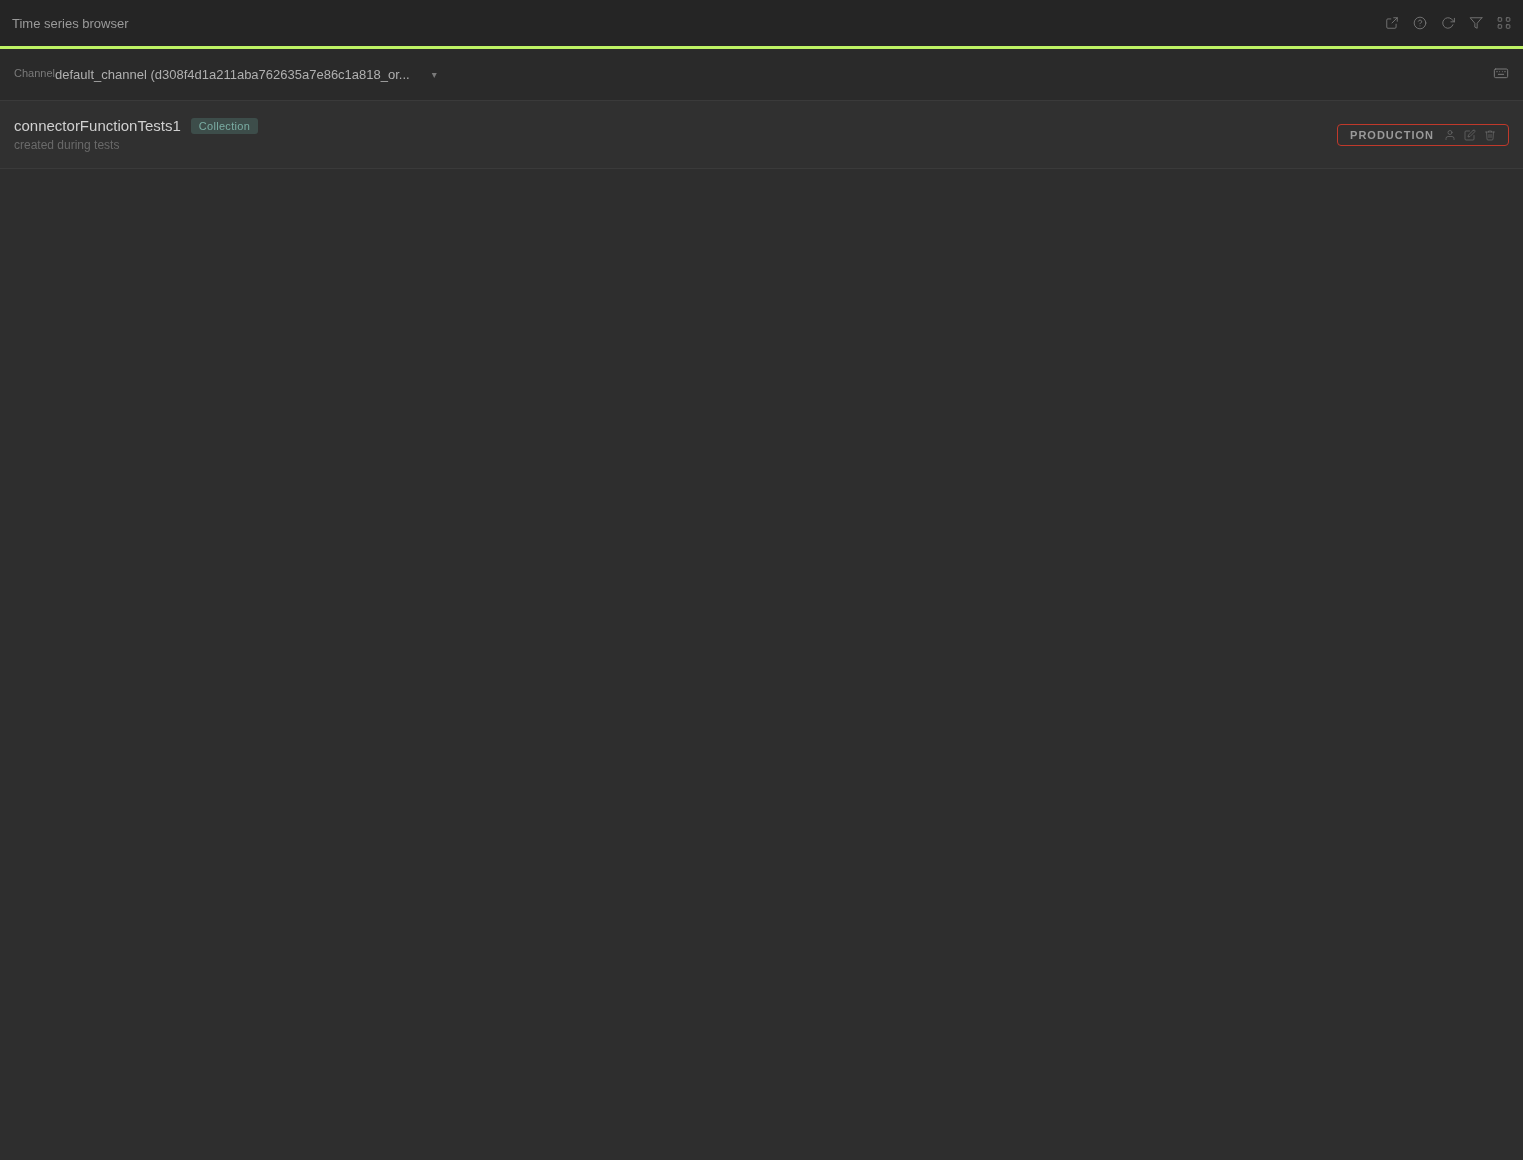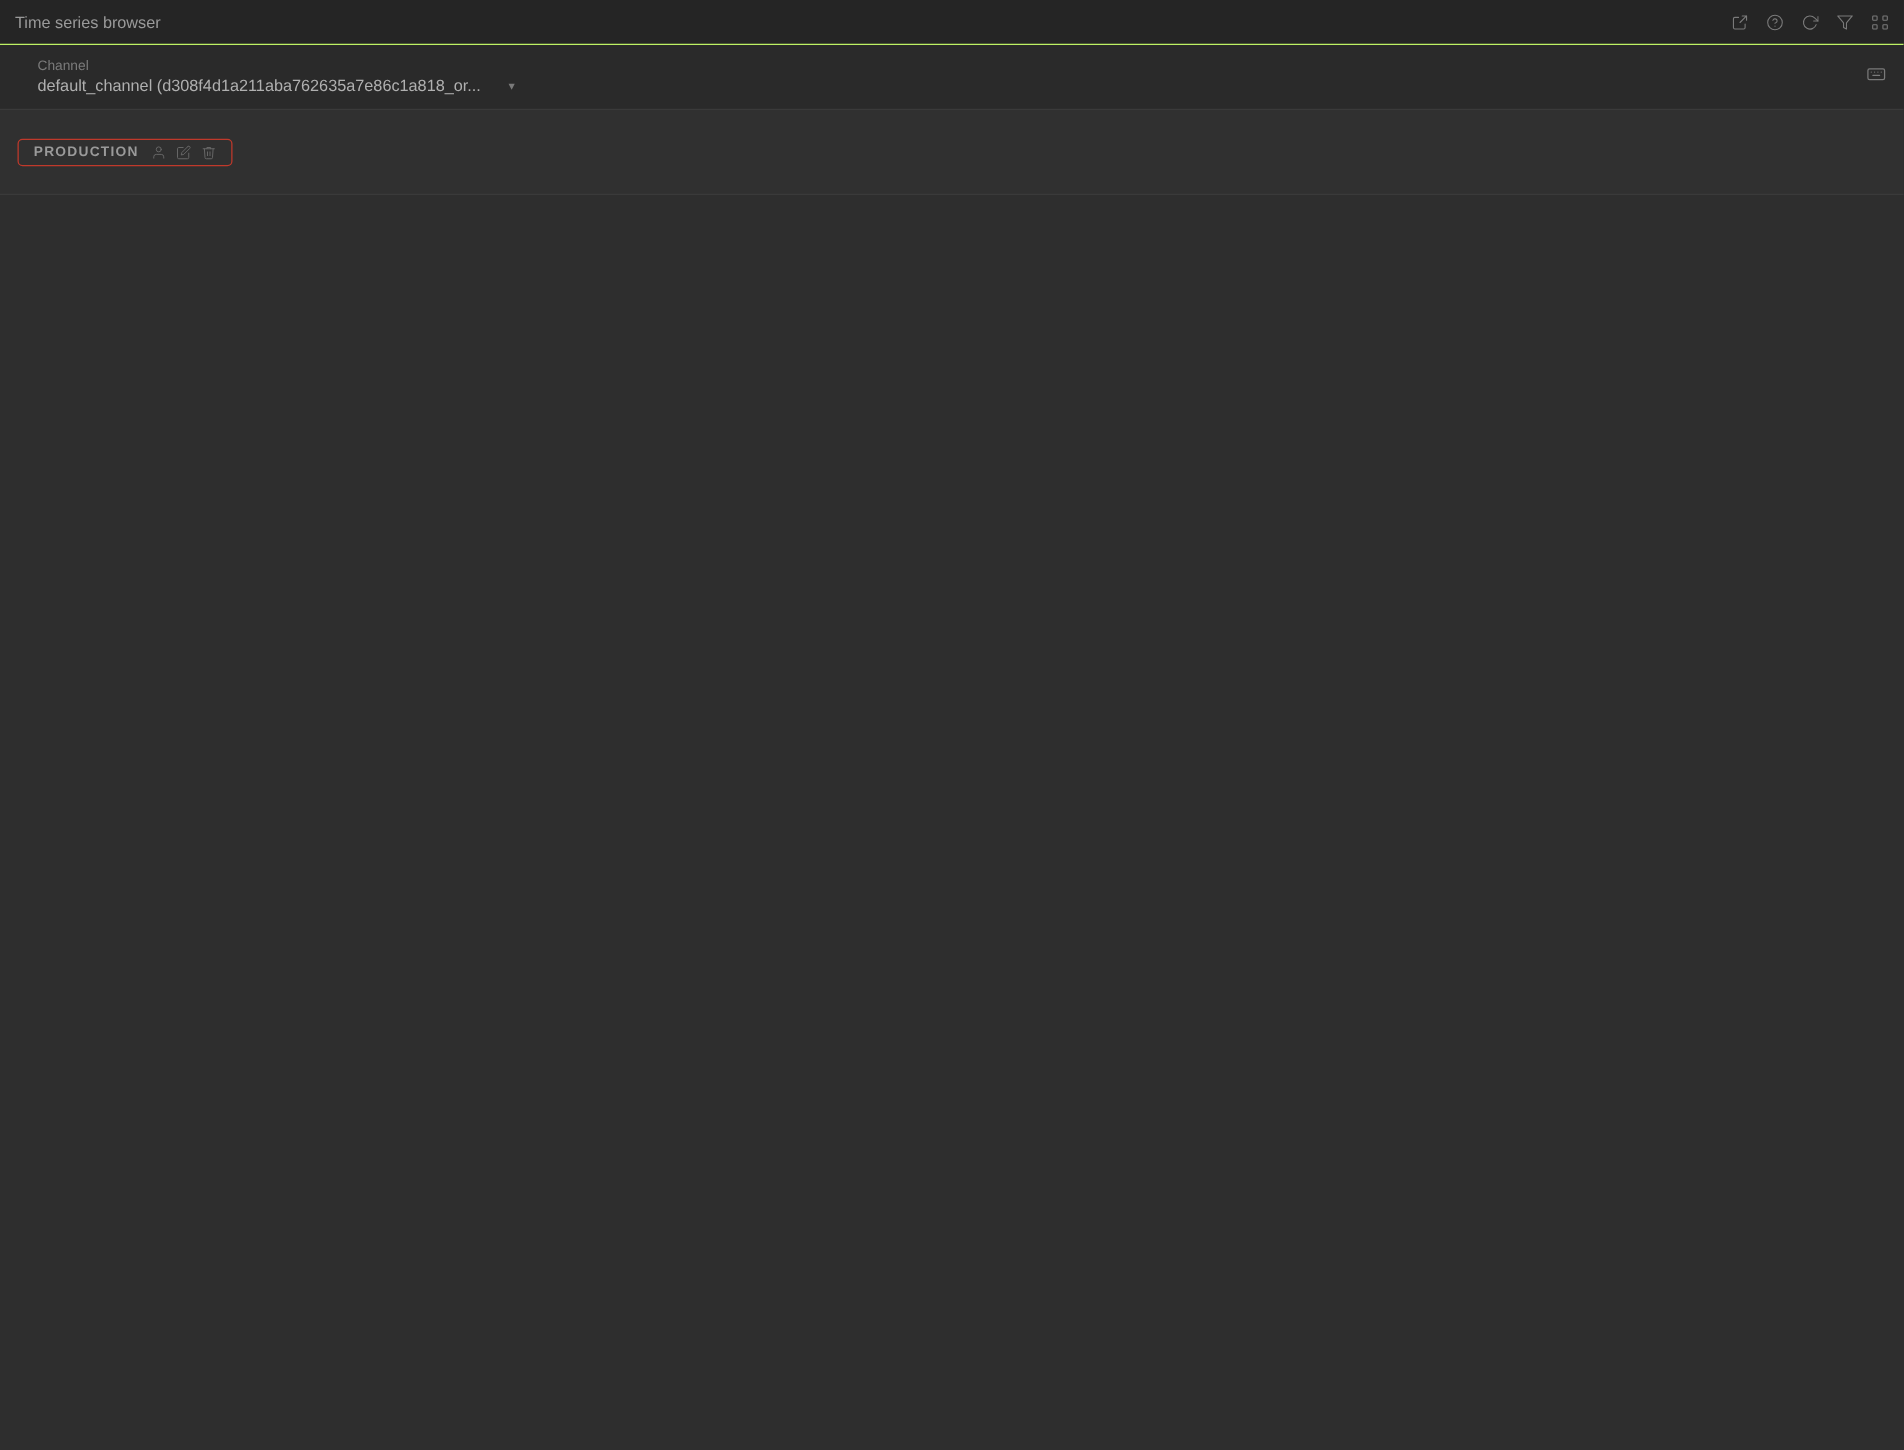--- a/index.html
+++ b/index.html
@@ -16,23 +16,23 @@
       color: #c0c0c0;
       overflow: hidden;
     }
 
     
     .top-bar {
       display: flex;
       align-items: center;
       justify-content: space-between;
       background-color: #252525;
-      height: 36px;
+      height: 49px;
       padding: 0 12px;
-      border-bottom: 1px solid #bef264;
+      border-bottom: 3px solid #bef264;
     }
 
     .top-bar-title {
       font-size: 13px;
       color: #9a9a9a;
       font-weight: 400;
     }
 
     .top-bar-icons {
       display: flex;
@@ -54,22 +54,21 @@
       align-items: center;
       justify-content: space-between;
       background-color: #2a2a2a;
       padding: 6px 14px 6px 14px;
       border-bottom: 1px solid #3a3a3a;
       height: 52px;
     }
 
     .channel-info {
       display: flex;
-      flex-direction: column;
-      margin-left: 16px;
+      flex-direction: row;
     }
 
     .channel-label {
       font-size: 11px;
       color: #7a7a7a;
       margin-bottom: 2px;
     }
 
     .channel-value {
       display: flex;
@@ -259,20 +258,27 @@
     <span class="keyboard-icon">
       <svg viewBox="0 0 24 24">
         <rect x="2" y="6" width="20" height="13" rx="2"></rect>
         <path d="M6 10h.01M10 10h.01M14 10h.01M18 10h.01M8 14h8M6 10v0M18 10v0"></path>
       </svg>
     </span>
   </div>
 </div>
 
 <div class="item-row">
+  <div class="item-left">
+    <div class="item-title-row">
+      <span class="item-title">connectorFunctionTests1</span>
+      <span class="collection-badge">Collection</span>
+    </div>
+    <span class="item-subtitle">created during tests</span>
+  </div>
   <div class="item-right">
     <div class="production-box">
       <span class="production-label">PRODUCTION</span>
       <div class="production-icons">
 
         <span class="prod-icon">
           <svg class="svg-xs" viewBox="0 0 24 24">
             <path d="M20 21v-2a4 4 0 00-4-4H8a4 4 0 00-4 4v2"></path>
             <circle cx="12" cy="7" r="4"></circle>
           </svg>

